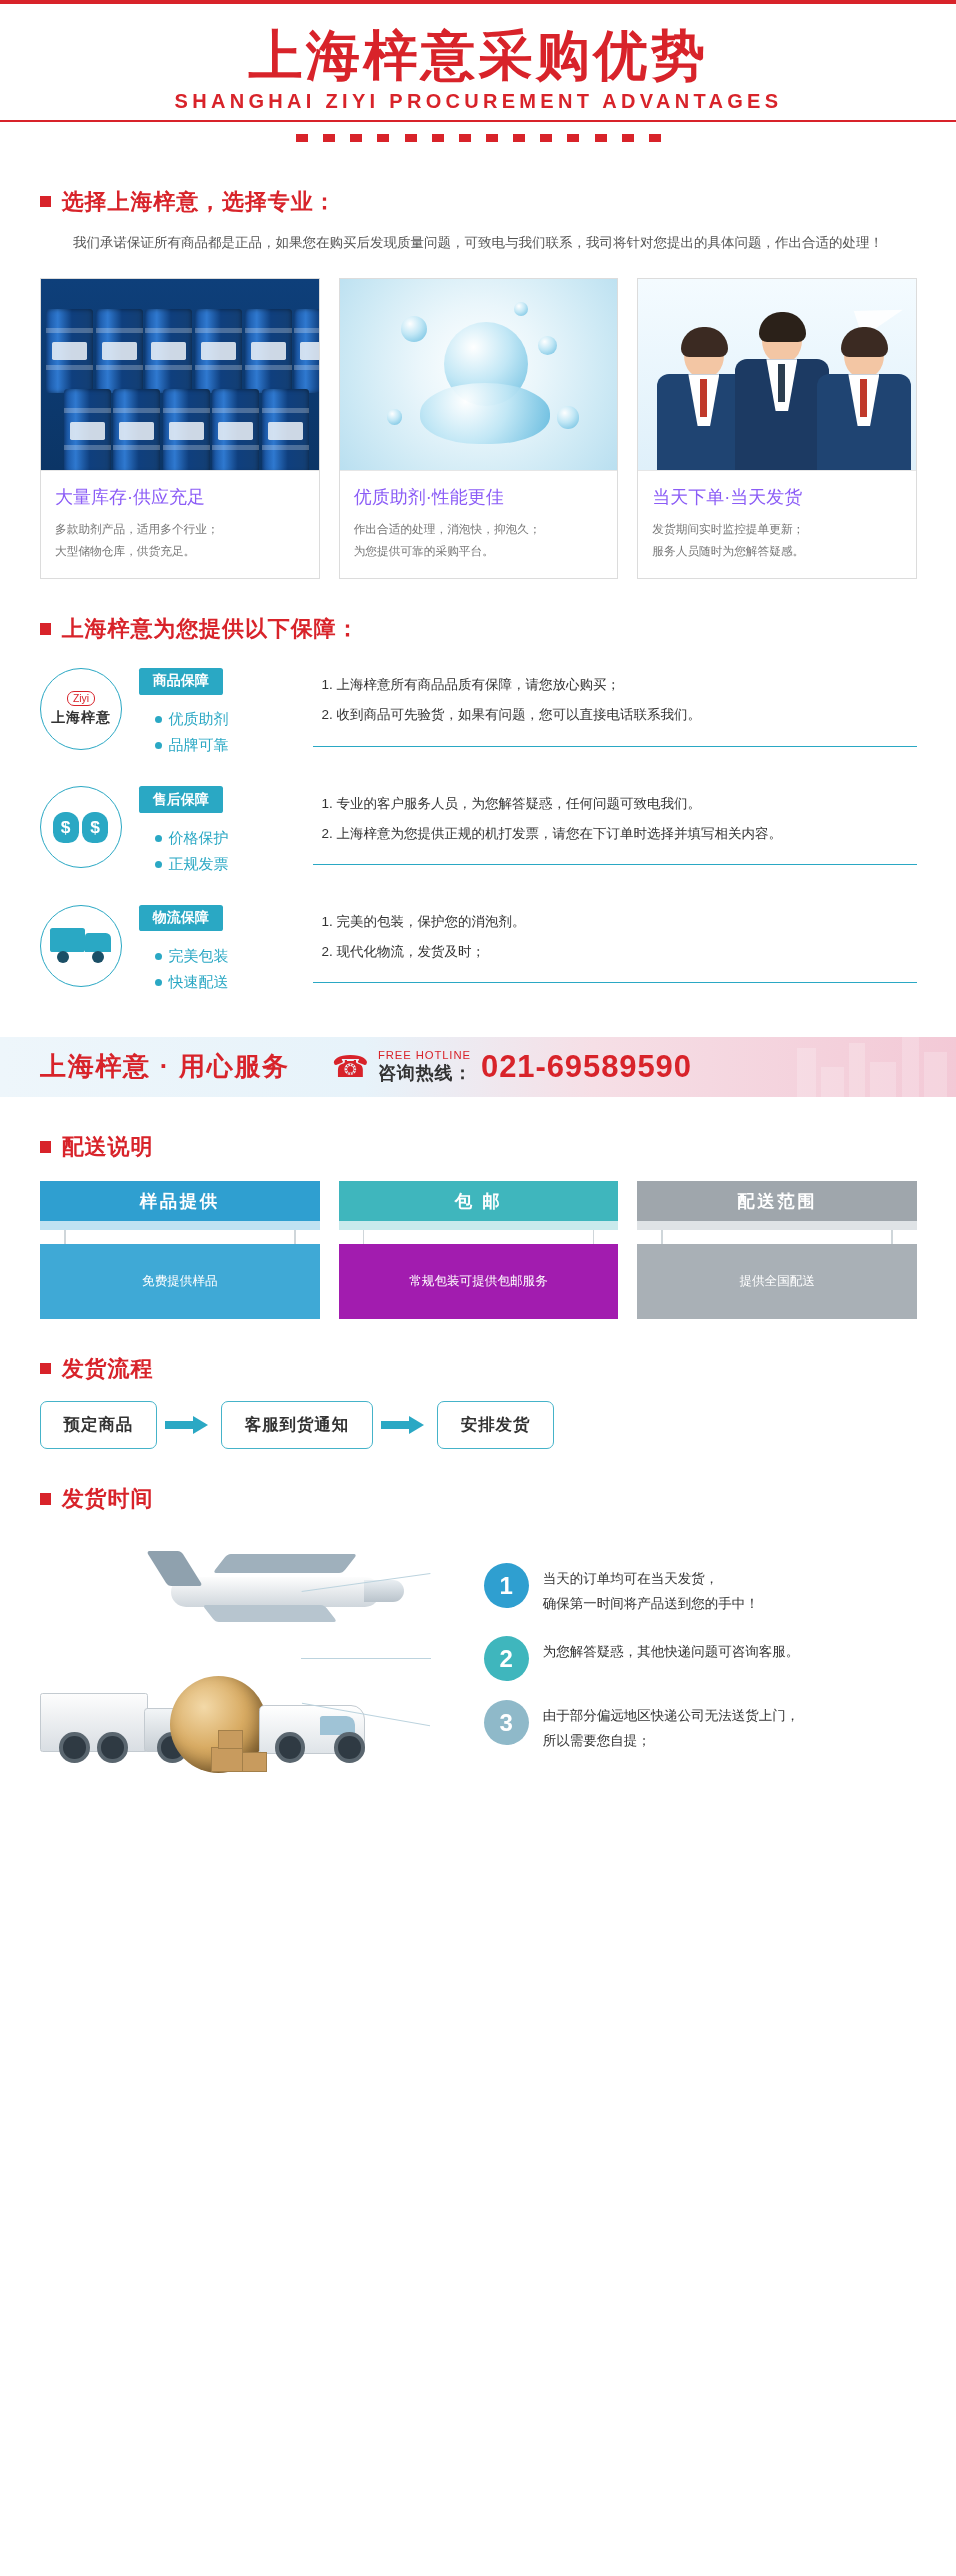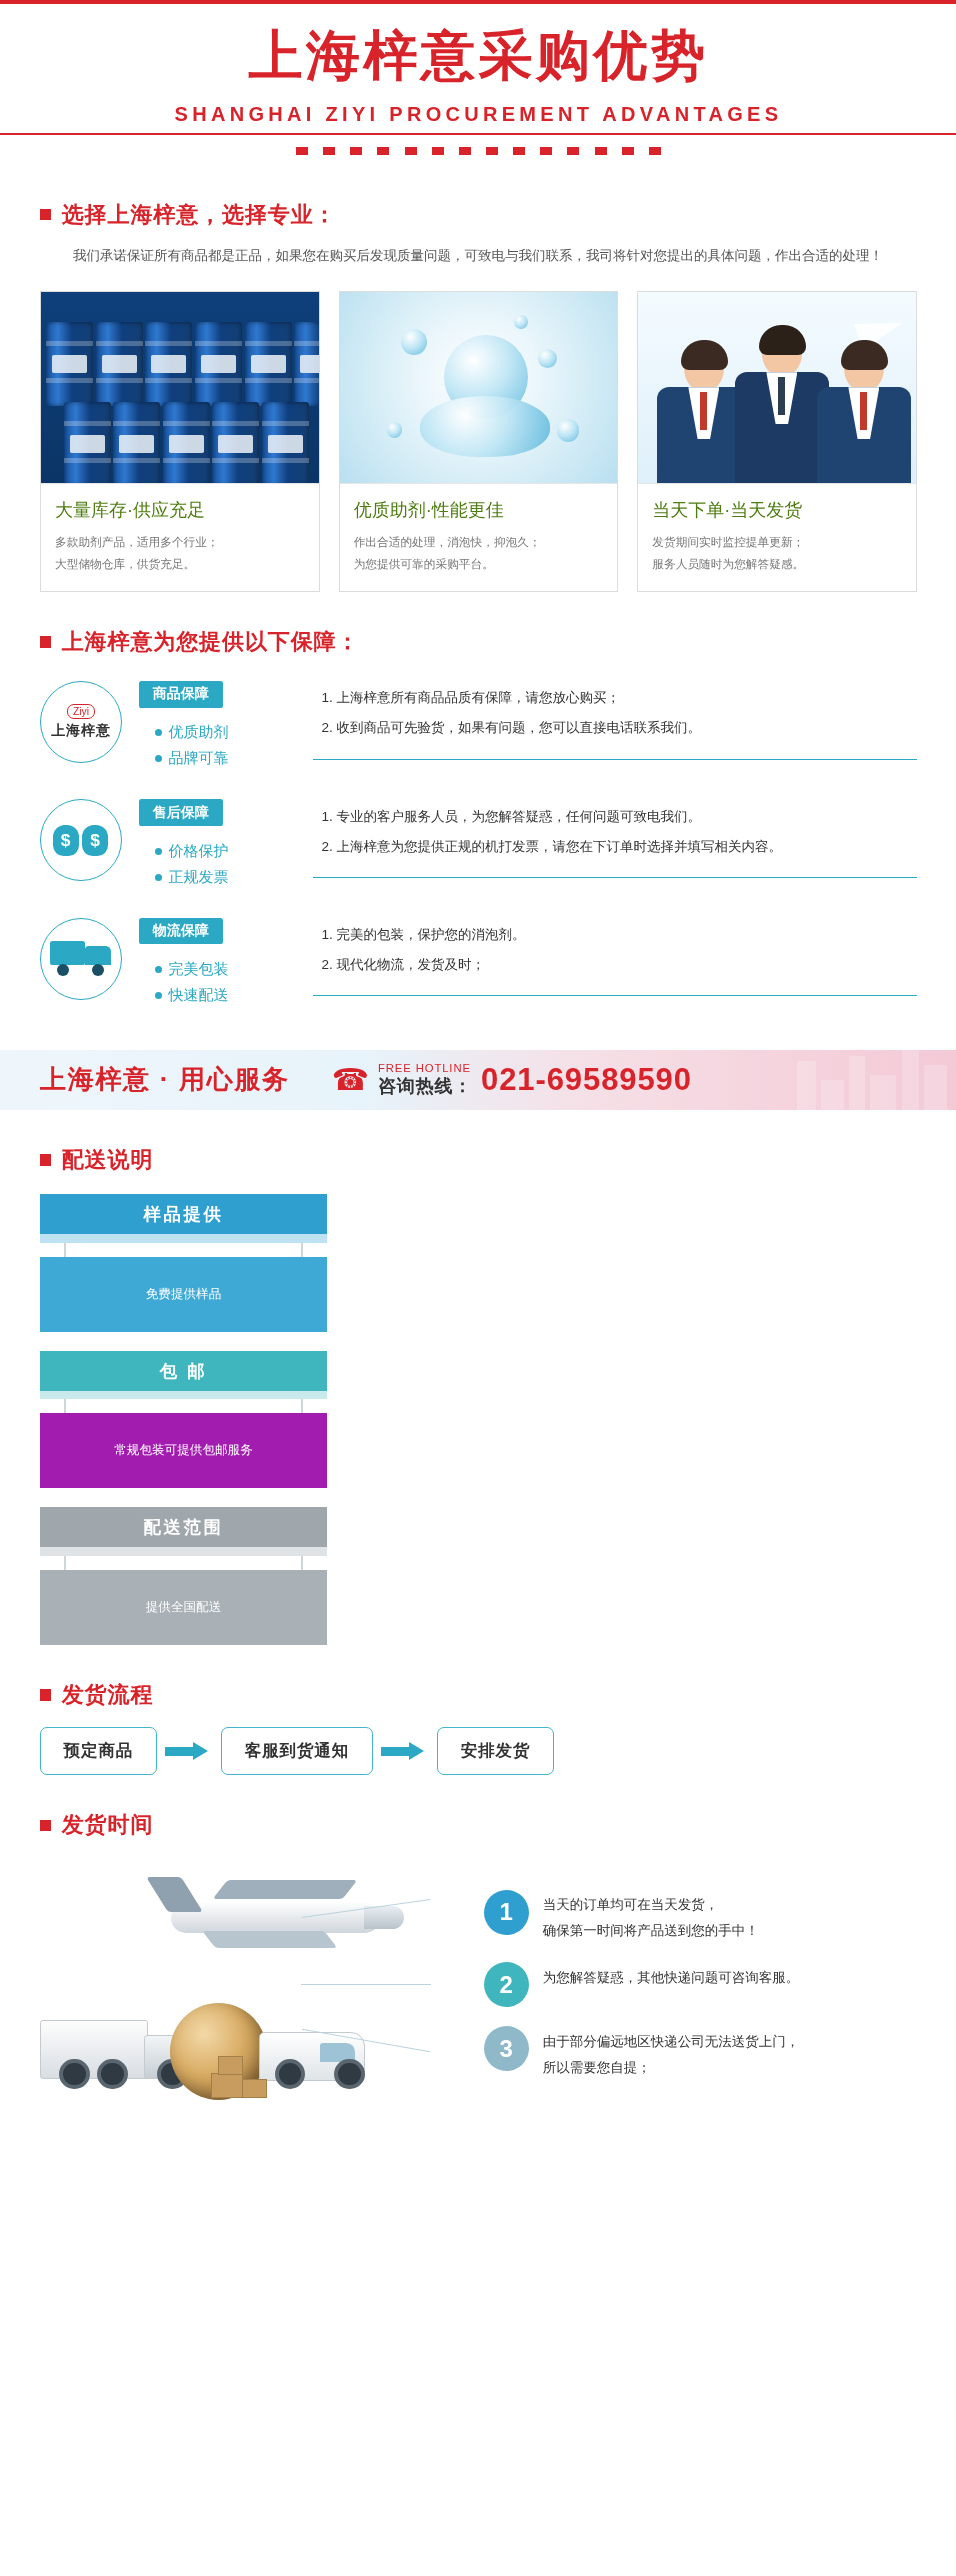--- a/index.html
+++ b/index.html
@@ -21,21 +21,21 @@
   }
   .header .ch-title{
     font-size:54px;
     line-height:1.05;
     font-weight:bold;
     color:#d8232a;
     letter-spacing:3.5px;
     font-family:"DejaVu Sans","Liberation Sans",sans-serif;
   }
   .header .en-title{
-    margin-top:18px;
+    margin-top:5px;
     font-size:20px;
     letter-spacing:4.3px;
     color:#d8232a;
     font-weight:bold;
   }
   .header .rule{
     margin:7px auto 0 auto;
     width:957px;
     height:2.6px;
     background:#d8232a;
@@ -68,21 +68,21 @@
 
   
   .cards{
     display:flex;gap:19px;margin:22.6px 40px 0 40px;
   }
   .card{
     width:287px;border:0.9px solid #dcdcdc;background:#fff;box-sizing:border-box;
   }
   .card .pic{height:191px;position:relative;overflow:hidden;}
   .card .cap{
-    font-size:18px;color:#4d7c0f;padding:14px 0 8.7px 14px;border-top:0.9px solid #e6e6e6;
+    font-size:18px;color:#8b5cf6;padding:14px 0 8.7px 14px;border-top:0.9px solid #e6e6e6;
   }
   .card .desc{
     font-size:11.7px;color:#777;line-height:1.9;padding:0 14px 15.7px 14px;
   }
 
   
   .pic-barrels{background:linear-gradient(180deg,#0e3f7a 0%,#0b3566 100%);}
   .pic-barrels .row{position:absolute;display:flex;gap:2.6px;}
   .barrel{width:47px;height:84px;border-radius:3.5px;
     background:linear-gradient(90deg,#16509c 0%,#2f79d0 25%,#0f3f7e 55%,#143f73 100%);
@@ -155,21 +155,21 @@
     margin-left:42px;color:#d8232a;font-size:30px;line-height:1;
   }
   .hotline .mid{margin-left:8.7px;}
   .hotline .mid .en{font-size:11.3px;color:#d8232a;letter-spacing:0.9px;}
   .hotline .mid .cn{font-size:18px;font-weight:bold;color:#333;letter-spacing:0.9px;}
   .hotline .num{margin-left:8.7px;font-size:31px;font-weight:bold;color:#d8232a;letter-spacing:0.9px;}
   .hotline .skyline{position:absolute;right:0;top:0;bottom:0;width:226px;opacity:.35;}
   .hotline .bld{position:absolute;bottom:0;background:#ffffff;opacity:.6;}
 
   
-  .panels{display:flex;gap:19px;margin:19px 40px 0 40px;flex-direction:column;}
+  .panels{display:flex;gap:19px;margin:19px 40px 0 40px;}
   .panel{width:287px;}
   .panel .phead{
     height:40px;color:#fff;font-size:17.4px;font-weight:bold;letter-spacing:2.6px;
     display:flex;align-items:center;justify-content:center;
   }
   .panel .pbody{
     height:75px;display:flex;align-items:center;justify-content:center;
     font-size:12.6px;color:#fff;
   }
   .panel .pbar{height:8.7px;}

